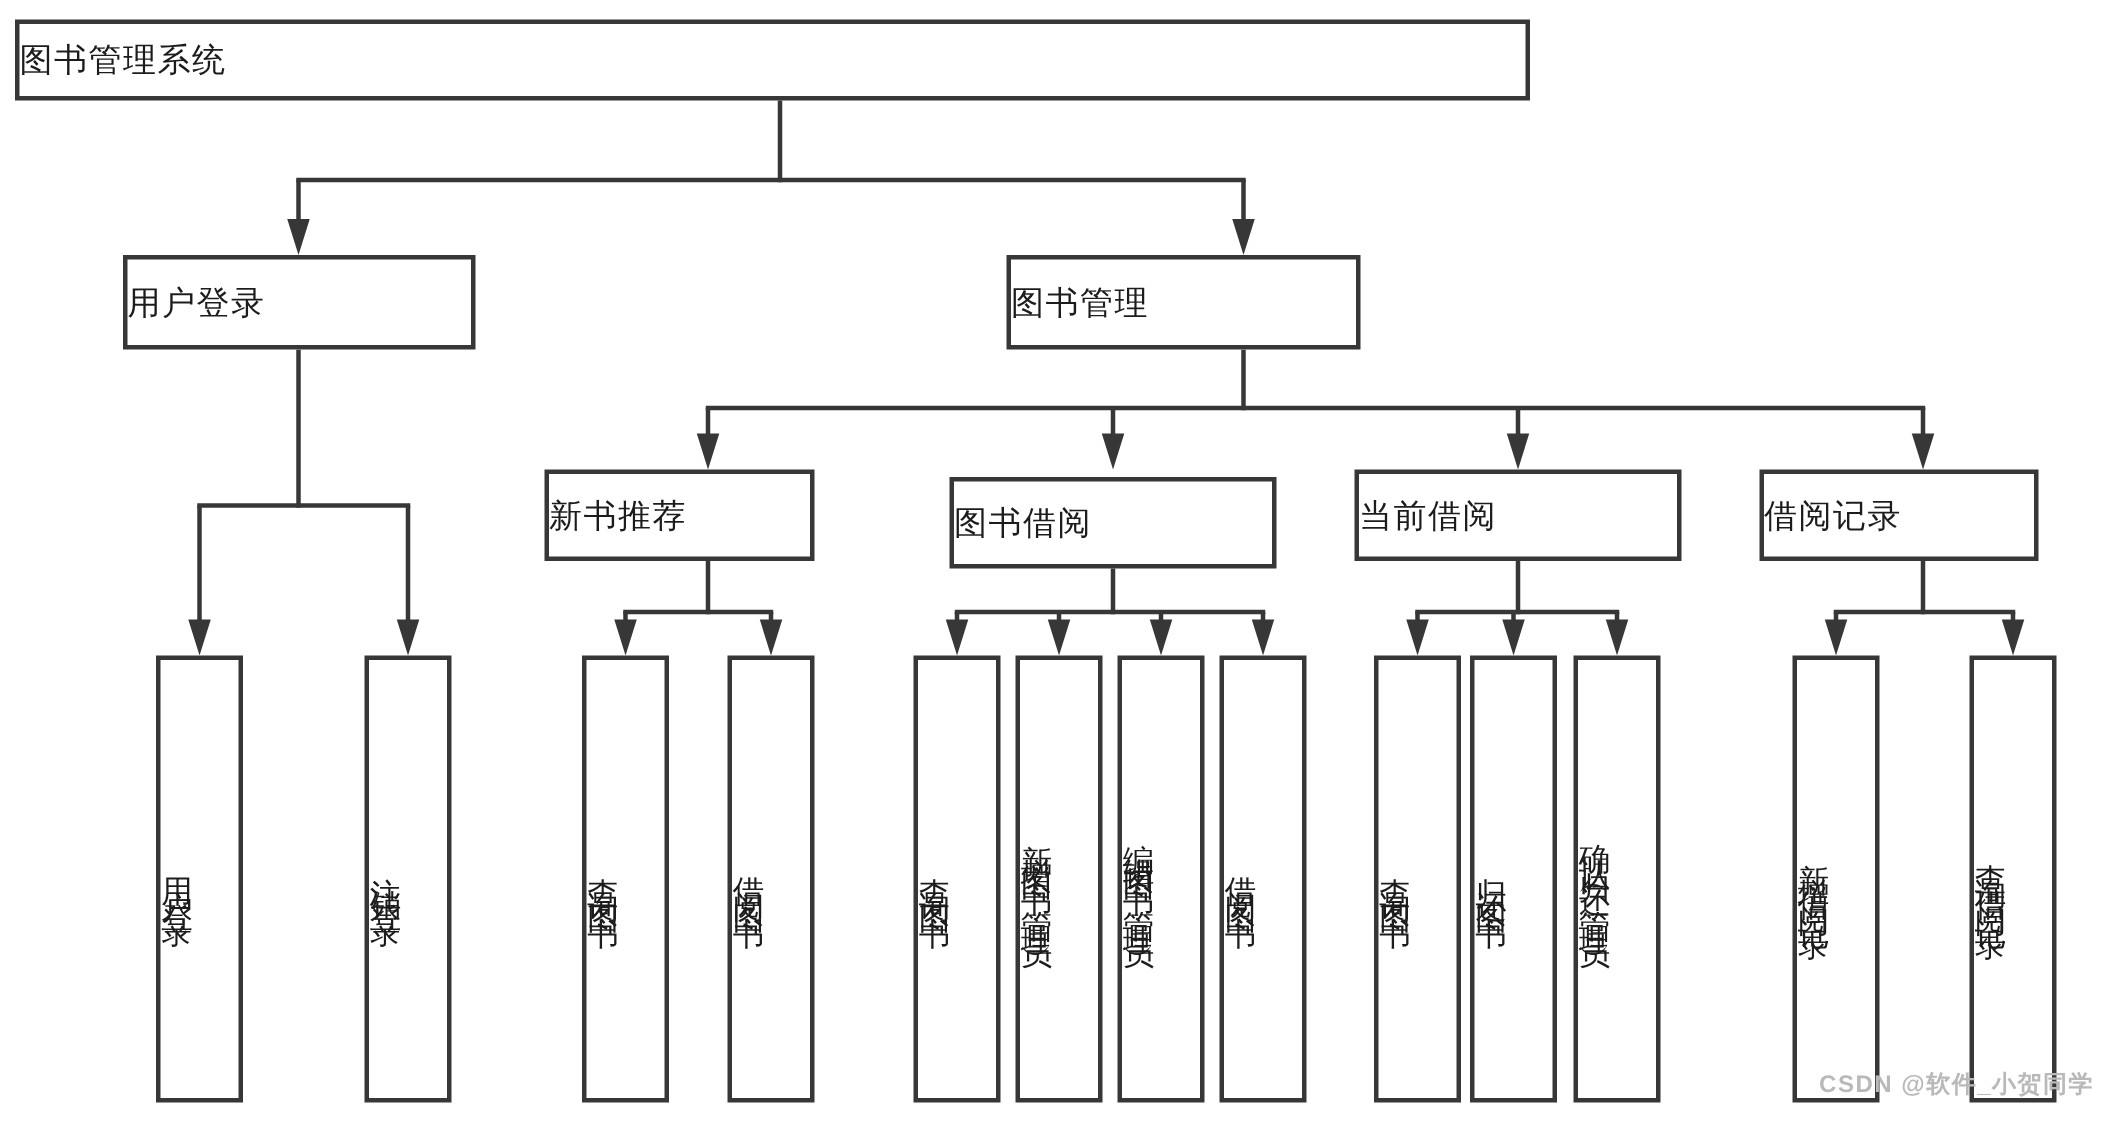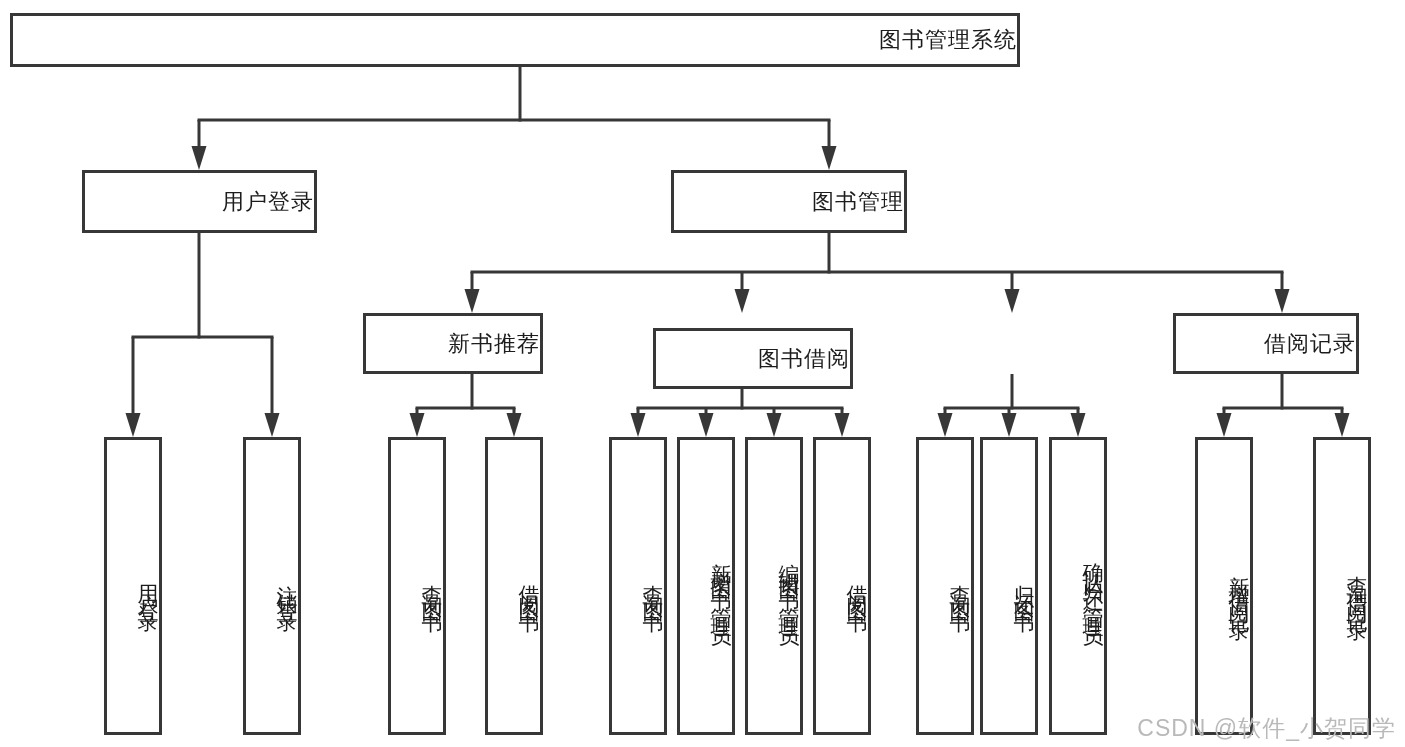--- a/index.html
+++ b/index.html
@@ -17,40 +17,41 @@
   }
   #wires{position:absolute;left:0;top:0;z-index:1;}
   #wires line{stroke:var(--line);stroke-width:3;}
   #wires polygon{fill:var(--line);}
   .node{
     position:absolute;
     box-sizing:border-box;
     border:3px solid var(--line);
     background:#ffffff;
     color:var(--text);
-    display:flex;align-items:center;justify-content:flex-end;
+    display:flex;align-items:center;justify-content:flex-start;
     z-index:2;
   }
   .hnode{font-size:22px;letter-spacing:1px;}
   .vnode{font-size:21px;}
   .vnode .vtext{
     writing-mode:vertical-rl;
     text-orientation:mixed;
     letter-spacing:9px;
     line-height:1;
     white-space:nowrap;
   }
   #watermark{
     position:absolute;
     top:713px;right:9px;
-    font-size:23px;
+    font-size:16px;
     color:var(--watermark);
     z-index:5;
     letter-spacing:1px;
     white-space:nowrap;
+    font-weight:bold;
   }
 </style>
 </head>
 <body>
 
 <div id="stage">
 
   <svg id="wires" width="1405" height="747" viewBox="0 0 1405 747">
 
     <line x1="520" y1="66" x2="520" y2="121.5"></line>
@@ -120,22 +121,25 @@
   <div class="node hnode" style="left:82px;top:170px;width:235px;height:63px;">
     <span>用户登录</span>
   </div>
   <div class="node hnode" style="left:671px;top:170px;width:236px;height:63px;">
     <span>图书管理</span>
   </div>
 
   <div class="node hnode" style="left:363px;top:313px;width:180px;height:61px;">
     <span>新书推荐</span>
   </div>
-  <div class="node hnode" style="left:633px;top:328px;width:200px;height:61px;margin-left:20px;">
+  <div class="node hnode" style="left:633px;top:318px;width:218px;height:61px;">
     <span>图书借阅</span>
+  </div>
+  <div class="node hnode" style="left:903px;top:313px;width:218px;height:61px;">
+    <span>当前借阅</span>
   </div>
   <div class="node hnode" style="left:1173px;top:313px;width:186px;height:61px;">
     <span>借阅记录</span>
   </div>
 
   <div class="node vnode" style="left:104px;top:437px;width:58px;height:298px;">
     <span class="vtext">用户登录</span>
   </div>
   <div class="node vnode" style="left:243px;top:437px;width:58px;height:298px;">
     <span class="vtext">注销登录</span>

